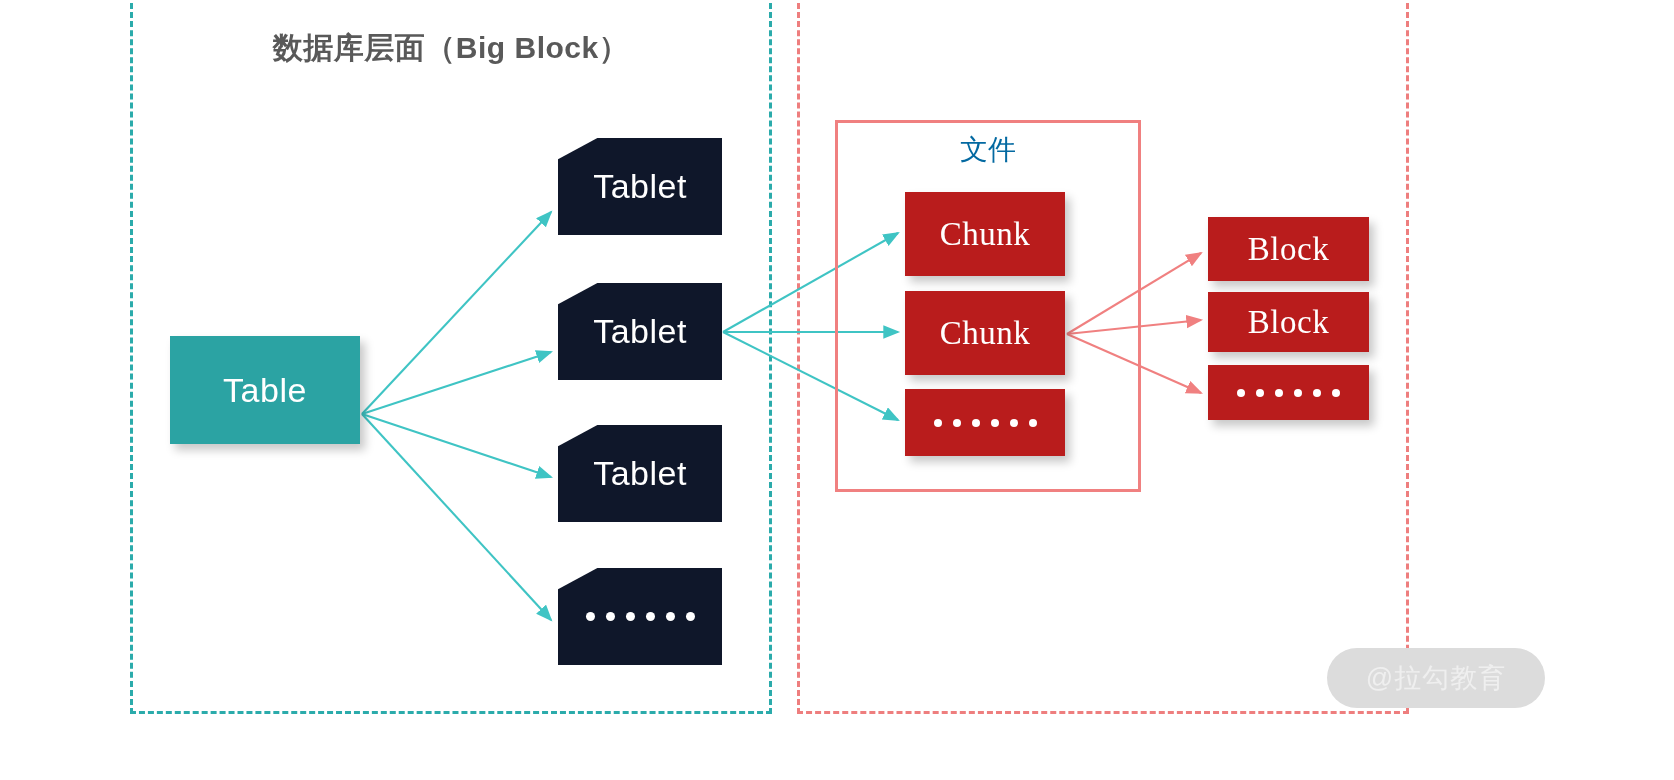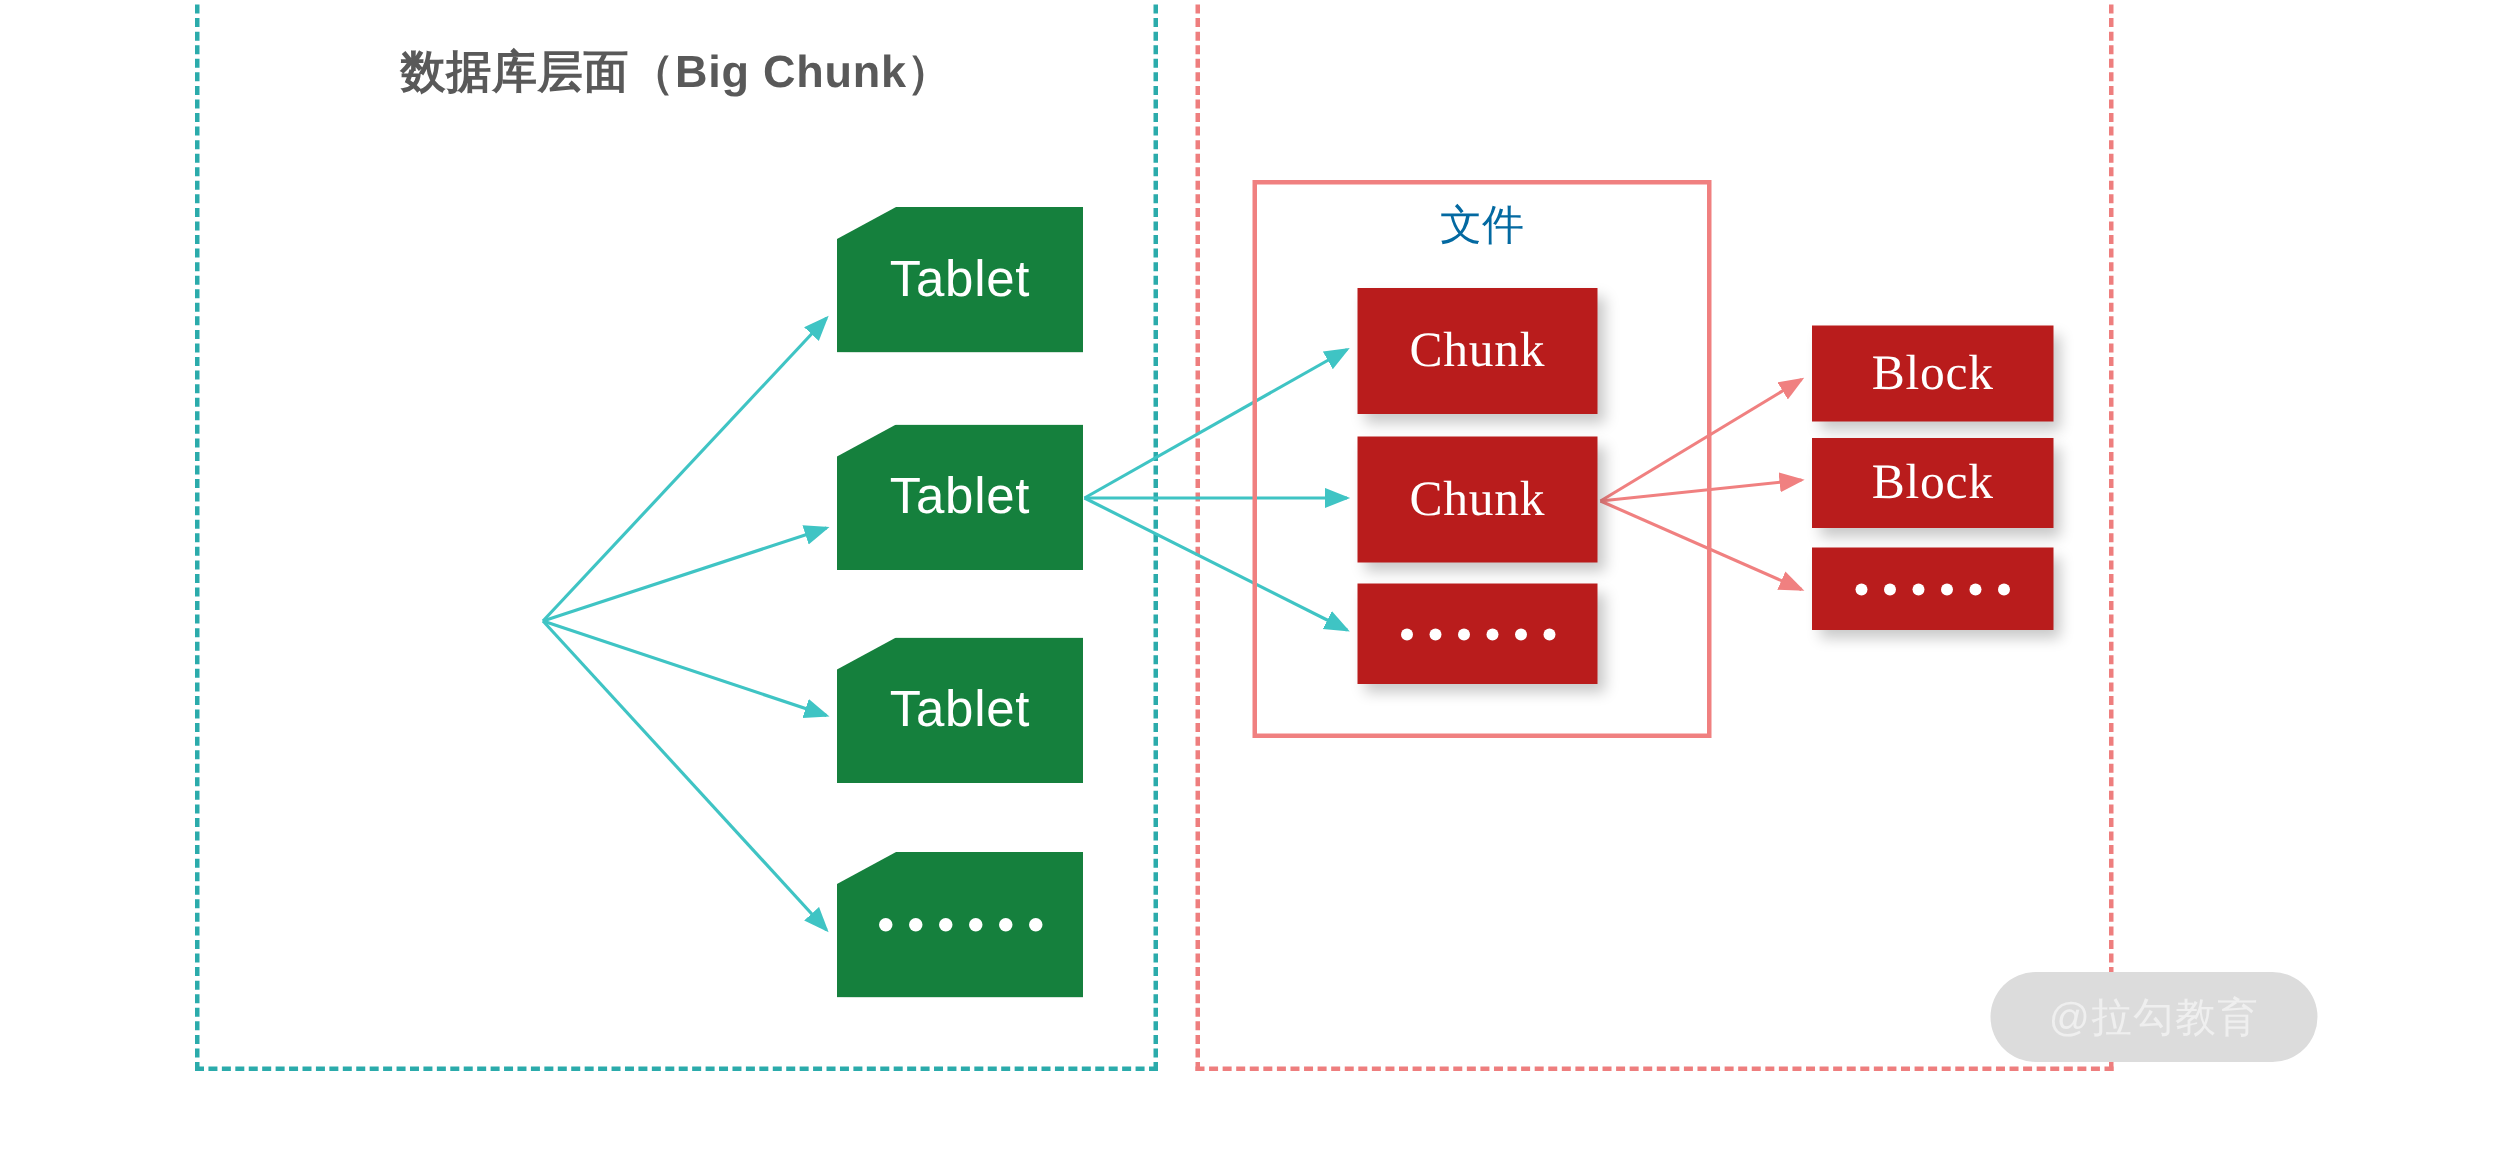--- a/index.html
+++ b/index.html
@@ -68,21 +68,21 @@
     display: flex;
     align-items: center;
     justify-content: center;
     color: #ffffff;
     font-size: 34px;
     font-weight: 500;
     letter-spacing: 0.5px;
     box-shadow: 5px 6px 9px rgba(0,0,0,0.22);
   }
   .node.teal   { background: #2BA3A3; }
-  .node.tablet { background: #15803d; }
+  .node.tablet { background: #0f172a; }
   .node.salmon { background: #b91c1c; font-family: Liberation Serif, serif; }
 
   
   .node.chamfer {
     clip-path: polygon(0 22%, 24% 0, 100% 0, 100% 100%, 0 100%);
   }
 
   .dots {
     display: flex;
     gap: 11px;
@@ -134,21 +134,21 @@
     color: #EFEFEF;
     letter-spacing: 1px;
   }
 </style>
 </head>
 <body>
 
 <div id="canvas">
 
   <div class="panel" id="panel-bigtable"></div>
-  <div class="panel-title" style="left:130px; width:642px;">数据库层面（Big Chunk）</div>
+  <div class="panel-title" style="left:130px; width:642px;">数据库层面（Big Block）</div>
 
   <div class="panel" id="panel-gfs"></div>
 
   <svg id="connectors" viewBox="0 0 1674 780" xmlns="http://www.w3.org/2000/svg">
     <defs>
       <marker id="arrow-teal" markerWidth="9" markerHeight="9" refX="7" refY="3.2" orient="auto" markerUnits="strokeWidth">
         <path d="M0,0 L8,3.2 L0,6.4 z" fill="#3FC4C4"></path>
       </marker>
       <marker id="arrow-salmon" markerWidth="9" markerHeight="9" refX="7" refY="3.2" orient="auto" markerUnits="strokeWidth">
         <path d="M0,0 L8,3.2 L0,6.4 z" fill="#F08080"></path>
@@ -168,20 +168,23 @@
       <line x1="723" y1="332" x2="898" y2="420" marker-end="url(#arrow-teal)"></line>
     </g>
 
     <g stroke="#F08080" stroke-width="2.1" fill="none">
       <line x1="1067" y1="334" x2="1201" y2="253" marker-end="url(#arrow-salmon)"></line>
       <line x1="1067" y1="334" x2="1201" y2="320" marker-end="url(#arrow-salmon)"></line>
       <line x1="1067" y1="334" x2="1201" y2="393" marker-end="url(#arrow-salmon)"></line>
     </g>
   </svg>
 
+  <div class="node teal" id="node-table" style="left:170px; top:336px; width:190px; height:108px;">
+    <span>Table</span>
+  </div>
 
   <div class="node tablet chamfer" style="left:558px; top:138px; width:164px; height:97px;">
     <span>Tablet</span>
   </div>
 
   <div class="node tablet chamfer" style="left:558px; top:283px; width:164px; height:97px;">
     <span>Tablet</span>
   </div>
 
   <div class="node tablet chamfer" style="left:558px; top:425px; width:164px; height:97px;">

